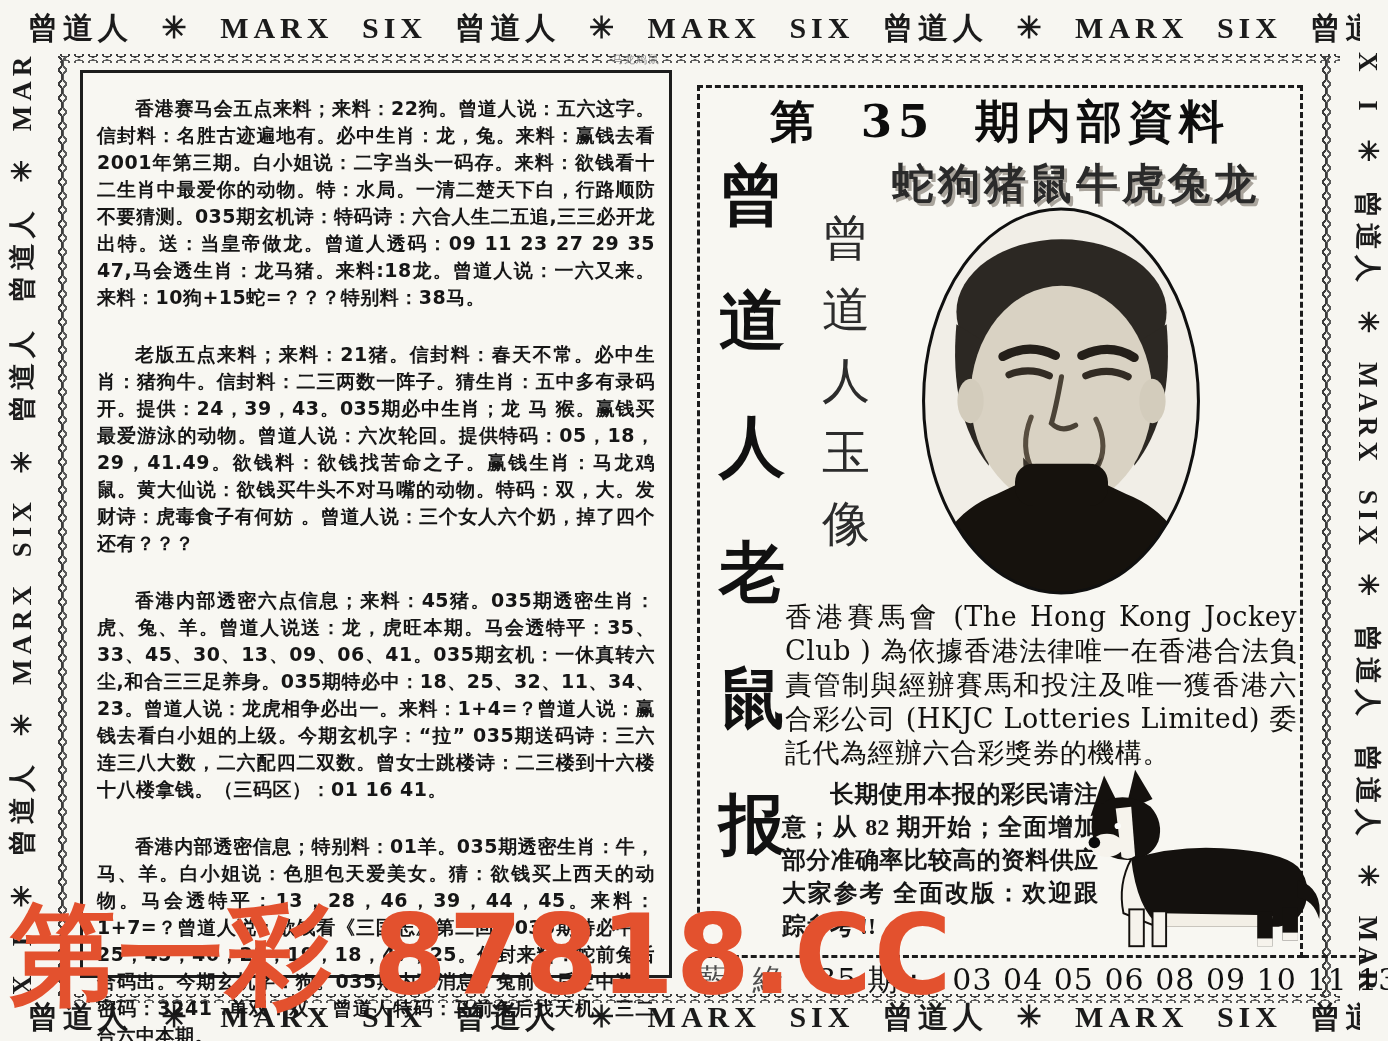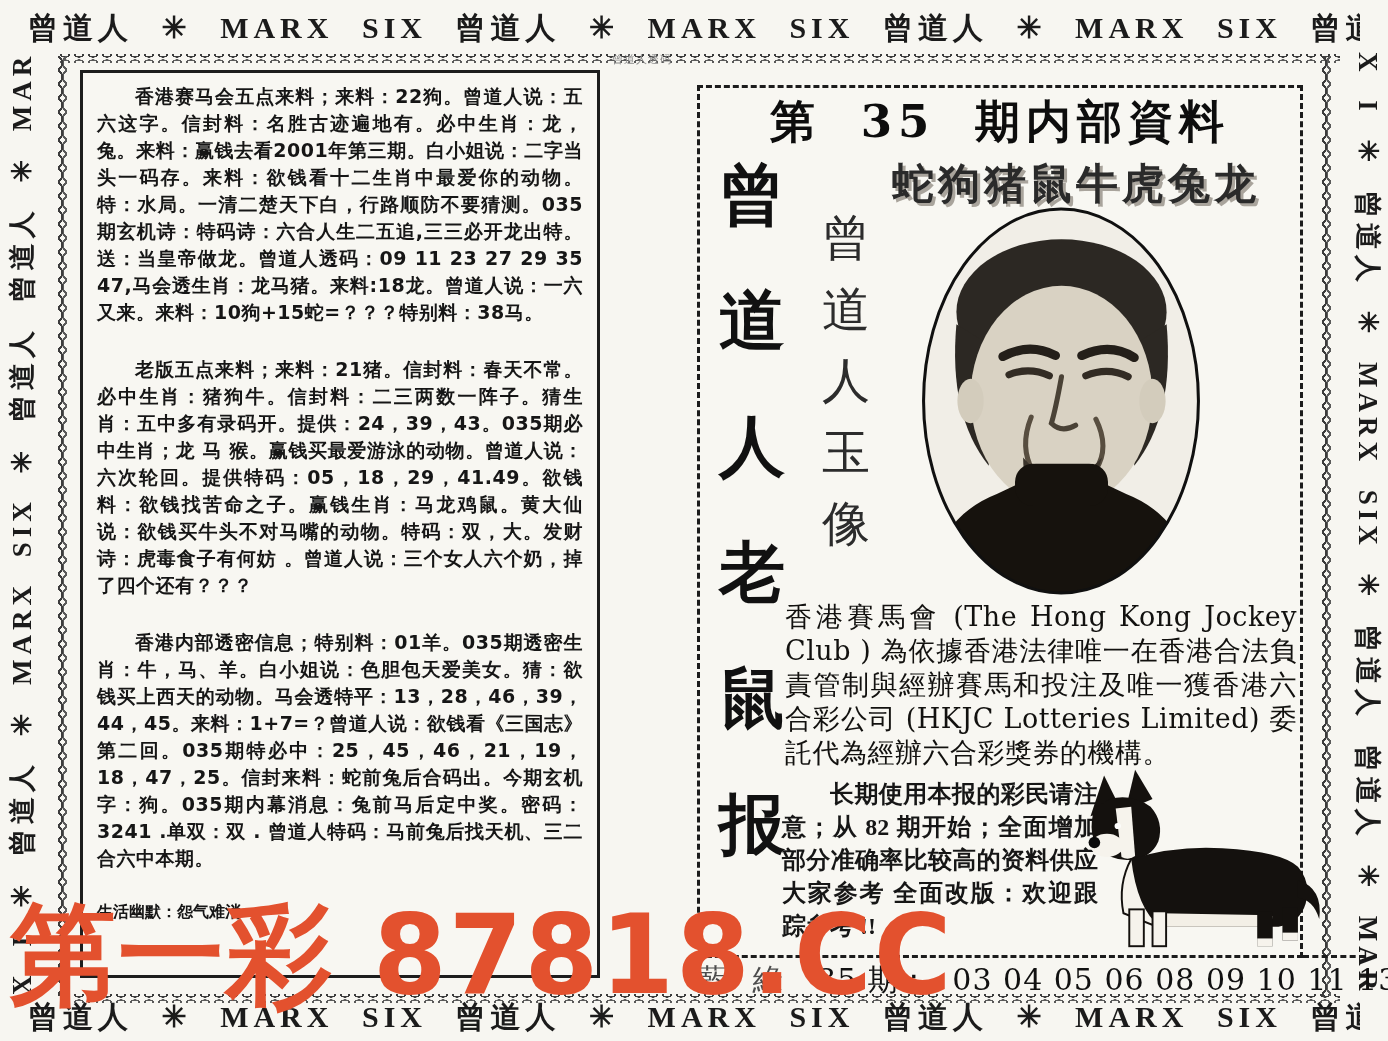--- a/index.html
+++ b/index.html
@@ -31,23 +31,23 @@
   }
   .wave-v{
     position:absolute; width:9px;
     background-image:
       radial-gradient(ellipse 5px 7px at 0px 7px, transparent 3.5px, #3c3c3c 3.5px, #3c3c3c 5px, transparent 5.2px),
       radial-gradient(ellipse 5px 7px at 9px 7px, transparent 3.5px, #5a5a5a 3.5px, #5a5a5a 5px, transparent 5.2px);
     background-size:9px 14px; background-repeat:repeat-y;
   }
   
   .left-box{
-    position:absolute; left:80px; top:70px; width:520px; height:908px;
+    position:absolute; left:80px; top:70px; width:592px; height:908px;
     border:3px solid #1d1d1d; background:#f8f7f2; box-sizing:border-box;
-    padding:10px 14px 0 14px;
+    padding:22px 14px 0 14px;
   }
   .left-box p{
     margin:0 0 30px 0; font-size:19px; font-weight:bold; line-height:27px;
     text-indent:2em; text-align:justify; letter-spacing:0.5px;
   }
   .humor-title{ font-size:16px; font-weight:bold; margin:6px 0 14px 0;}
   
   .panel{
     position:absolute; left:697px; top:85px; width:606px; height:873px;
     border:3px dashed #1c1c1c; box-sizing:border-box; background:#f8f7f2;
@@ -101,25 +101,26 @@
   <div class="strip strip-top">曾道人 ✳ MARX SIX 曾道人 ✳ MARX SIX 曾道人 ✳ MARX SIX 曾道人 ✳ MARX SIX 曾道人 ✳ MARX SIX 曾道人 ✳ MARX SIX</div>
   <div class="strip strip-bottom">曾道人 ✳ MARX SIX 曾道人 ✳ MARX SIX 曾道人 ✳ MARX SIX 曾道人 ✳ MARX SIX 曾道人 ✳ MARX SIX 曾道人 ✳ MARX SIX</div>
   <div class="strip strip-left">X I ✳ 曾道人 ✳ MARX SIX ✳ 曾道人 曾道人 ✳ MARX SIX ✳ 曾道人 ✳ MARX SIX 曾道人 ✳ MARX SIX ✳ 曾道人</div>
   <div class="strip strip-right">X I ✳ 曾道人 ✳ MARX SIX ✳ 曾道人 曾道人 ✳ MARX SIX ✳ 曾道人 ✳ MARX SIX 曾道人 ✳ MARX SIX ✳ 曾道人</div>
 
   <div class="wave-h" style="left:58px; top:54px; width:1282px;"></div>
   <div class="wave-h" style="left:58px; top:994px; width:1282px;"></div>
   <div class="wave-v" style="left:58px; top:56px; height:940px;"></div>
   <div class="wave-v" style="left:1322px; top:56px; height:940px;"></div>
 
-  <div class="faint-note">曾道人透码</div>
+  <div class="faint-note">马龙鸡鼠</div>
 
   <div class="left-box">
     <p>香港赛马会五点来料；来料：22狗。曾道人说：五六这字。信封料：名胜古迹遍地有。必中生肖：龙，兔。来料：赢钱去看2001年第三期。白小姐说：二字当头一码存。来料：欲钱看十二生肖中最爱你的动物。特：水局。一清二楚天下白，行路顺防不要猜测。035期玄机诗：特码诗：六合人生二五追,三三必开龙出特。送：当皇帝做龙。曾道人透码：09 11 23 27 29 35 47,马会透生肖：龙马猪。来料:18龙。曾道人说：一六又来。来料：10狗+15蛇=？？？特别料：38马。</p>
     <p>老版五点来料；来料：21猪。信封料：春天不常。必中生肖：猪狗牛。信封料：二三两数一阵子。猜生肖：五中多有录码开。提供：24，39，43。035期必中生肖；龙 马 猴。赢钱买最爱游泳的动物。曾道人说：六次轮回。提供特码：05，18，29，41.49。欲钱料：欲钱找苦命之子。赢钱生肖：马龙鸡鼠。黄大仙说：欲钱买牛头不对马嘴的动物。特码：双，大。发财诗：虎毒食子有何妨 。曾道人说：三个女人六个奶，掉了四个还有？？？</p>
+    <p>香港内部透密六点信息；来料：45猪。035期透密生肖：虎、兔、羊。曾道人说送：龙，虎旺本期。马会透特平：35、33、45、30、13、09、06、41。035期玄机：一休真转六尘,和合三三足养身。035期特必中：18、25、32、11、34、23。曾道人说：龙虎相争必出一。来料：1+4=？曾道人说：赢钱去看白小姐的上级。今期玄机字：“拉” 035期送码诗：三六连三八大数，二六配四二双数。曾女士跳楼诗：二三楼到十六楼十八楼拿钱。（三码区）：01 16 41。</p>
     <p>香港内部透密信息；特别料：01羊。035期透密生肖：牛，马、羊。白小姐说：色胆包天爱美女。猜：欲钱买上西天的动物。马会透特平：13，28，46，39，44，45。来料：1+7=？曾道人说：欲钱看《三国志》第二回。035期特必中：25，45，46，21，19，18，47，25。信封来料：蛇前兔后合码出。今期玄机字：狗。035期内幕消息：兔前马后定中奖。密码：3241 .单双：双 . 曾道人特码：马前兔后找天机、三二合六中本期。</p>
     <div class="humor-title">生活幽默：怨气难消</div>
 
   </div>
 
   <div class="panel"></div>
   <div class="panel-extra-dash"></div>
 
   <div class="headline">第 35 期内部資料</div>
   <div class="subtitle">蛇狗猪鼠牛虎兔龙</div>

